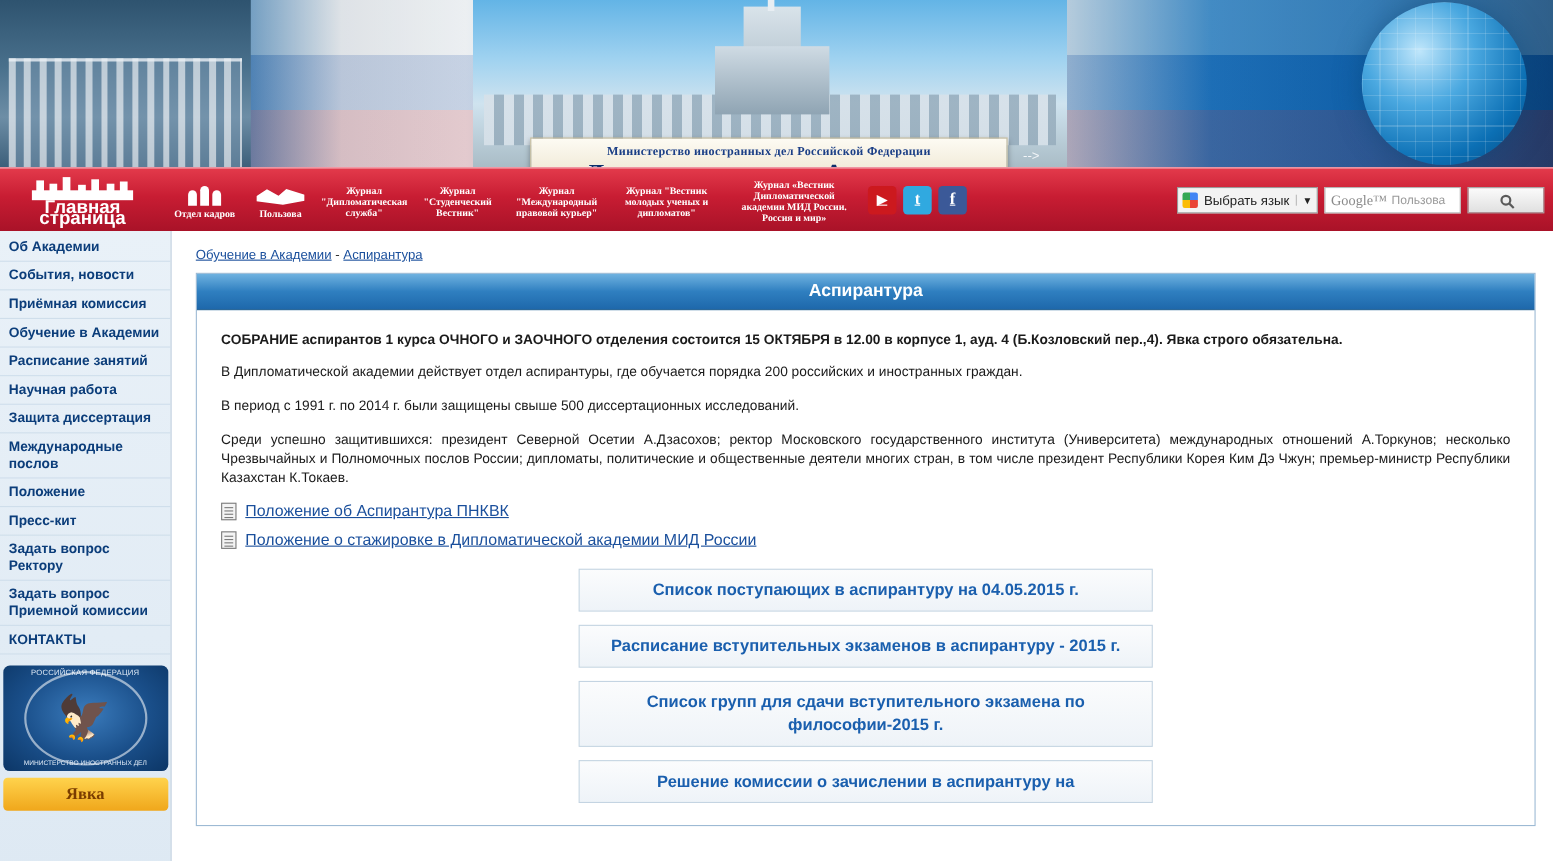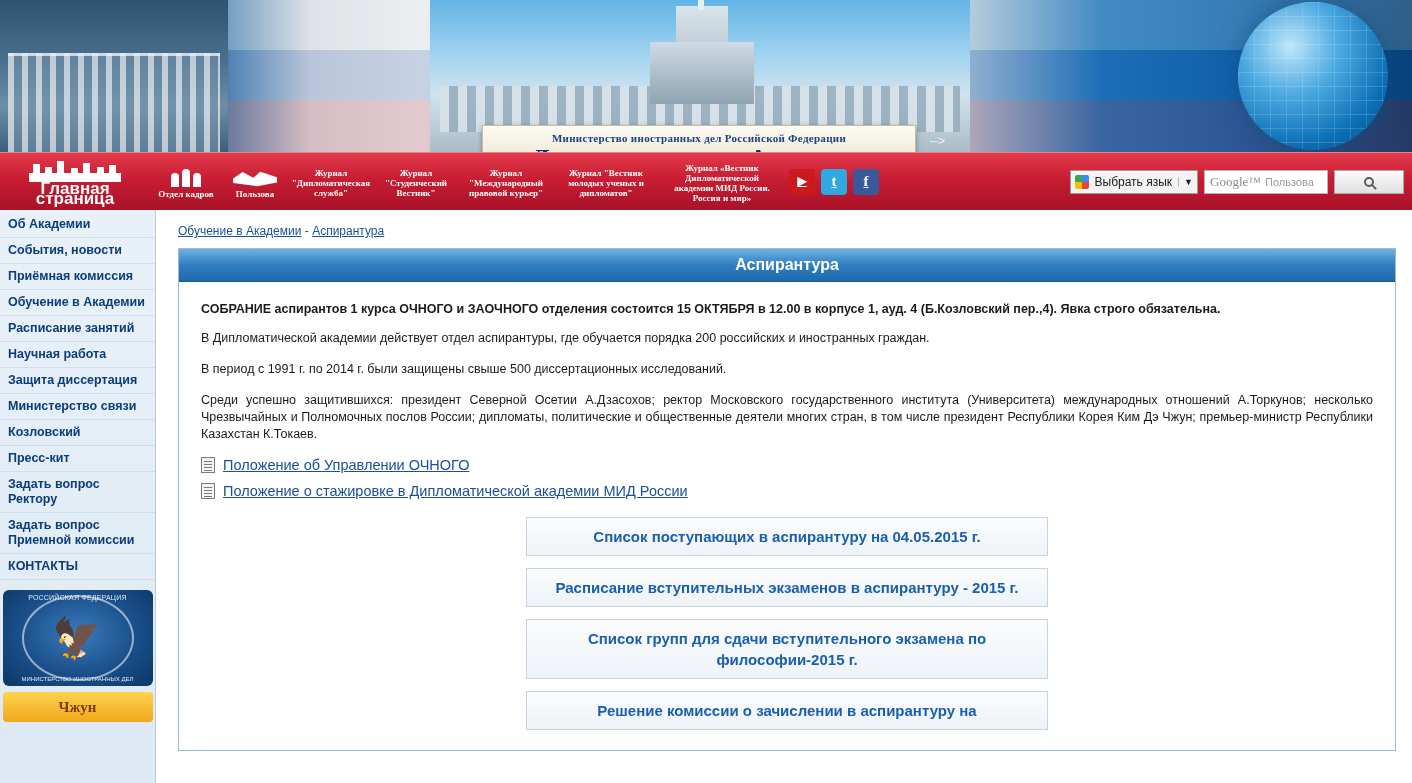--- a/index.html
+++ b/index.html
@@ -361,34 +361,34 @@
 <div class="page">
 
   <div class="sidebar">
     <a class="side-link" href="#">Об Академии</a>
     <a class="side-link" href="#">События, новости</a>
     <a class="side-link" href="#">Приёмная комиссия</a>
     <a class="side-link" href="#">Обучение в Академии</a>
     <a class="side-link" href="#">Расписание занятий</a>
     <a class="side-link" href="#">Научная работа</a>
     <a class="side-link" href="#">Защита диссертация</a>
-    <a class="side-link" href="#">Министерство связи</a>
-    <a class="side-link" href="#">Козловский</a>
+    <a class="side-link" href="#">Международные послов</a>
+    <a class="side-link" href="#">Положение</a>
     <a class="side-link" href="#">Пресс-кит</a>
     <a class="side-link" href="#">Задать вопрос Ректору</a>
     <a class="side-link" href="#">Задать вопрос Приемной комиссии</a>
     <a class="side-link" href="#">КОНТАКТЫ</a>
 
     <div class="emblem-box">
       <div class="cap">РОССИЙСКАЯ ФЕДЕРАЦИЯ</div>
       <div class="ring"></div>
       <div class="eagle">🦅</div>
       <div class="cap2">МИНИСТЕРСТВО ИНОСТРАННЫХ ДЕЛ</div>
     </div>
-    <div class="day-banner">Чжун</div>
+    <div class="day-banner">Явка</div>
   </div>
 
   <div class="content">
 
     <div class="breadcrumb">
       <a href="#">Обучение в Академии</a>
       <span>-</span>
       <a href="#">Аспирантура</a>
     </div>
 
@@ -396,21 +396,21 @@
       <div class="panel-head">Аспирантура</div>
       <div class="panel-body">
 
         <div class="p-notice">СОБРАНИЕ аспирантов 1 курса ОЧНОГО и ЗАОЧНОГО отделения состоится 15 ОКТЯБРЯ в 12.00 в корпусе 1, ауд. 4 (Б.Козловский пер.,4). Явка строго обязательна.</div>
         <p class="p-text">В Дипломатической академии действует отдел аспирантуры, где обучается порядка 200 российских и иностранных граждан.</p>
         <p class="p-text">В период с 1991 г. по 2014 г. были защищены свыше 500 диссертационных исследований.</p>
         <p class="p-text">Среди успешно защитившихся: президент Северной Осетии А.Дзасохов; ректор Московского государственного института (Университета) международных отношений А.Торкунов; несколько Чрезвычайных и Полномочных послов России; дипломаты, политические и общественные деятели многих стран, в том числе президент Республики Корея Ким Дэ Чжун; премьер-министр Республики Казахстан К.Токаев.</p>
 
         <div class="doclink">
           <span class="doc-icon"></span>
-          <a href="#">Положение об Управлении ОЧНОГО</a>
+          <a href="#">Положение об Аспирантура ПНКВК</a>
         </div>
         <div class="doclink">
           <span class="doc-icon"></span>
           <a href="#">Положение о стажировке в Дипломатической академии МИД России</a>
         </div>
 
         <div class="btn-list">
           <a class="big-btn" href="#">Список поступающих в аспирантуру на 04.05.2015 г.</a>
           <a class="big-btn" href="#">Расписание вступительных экзаменов в аспирантуру - 2015 г.</a>
           <a class="big-btn" href="#">Список групп для сдачи вступительного экзамена по философии-2015 г.</a>

